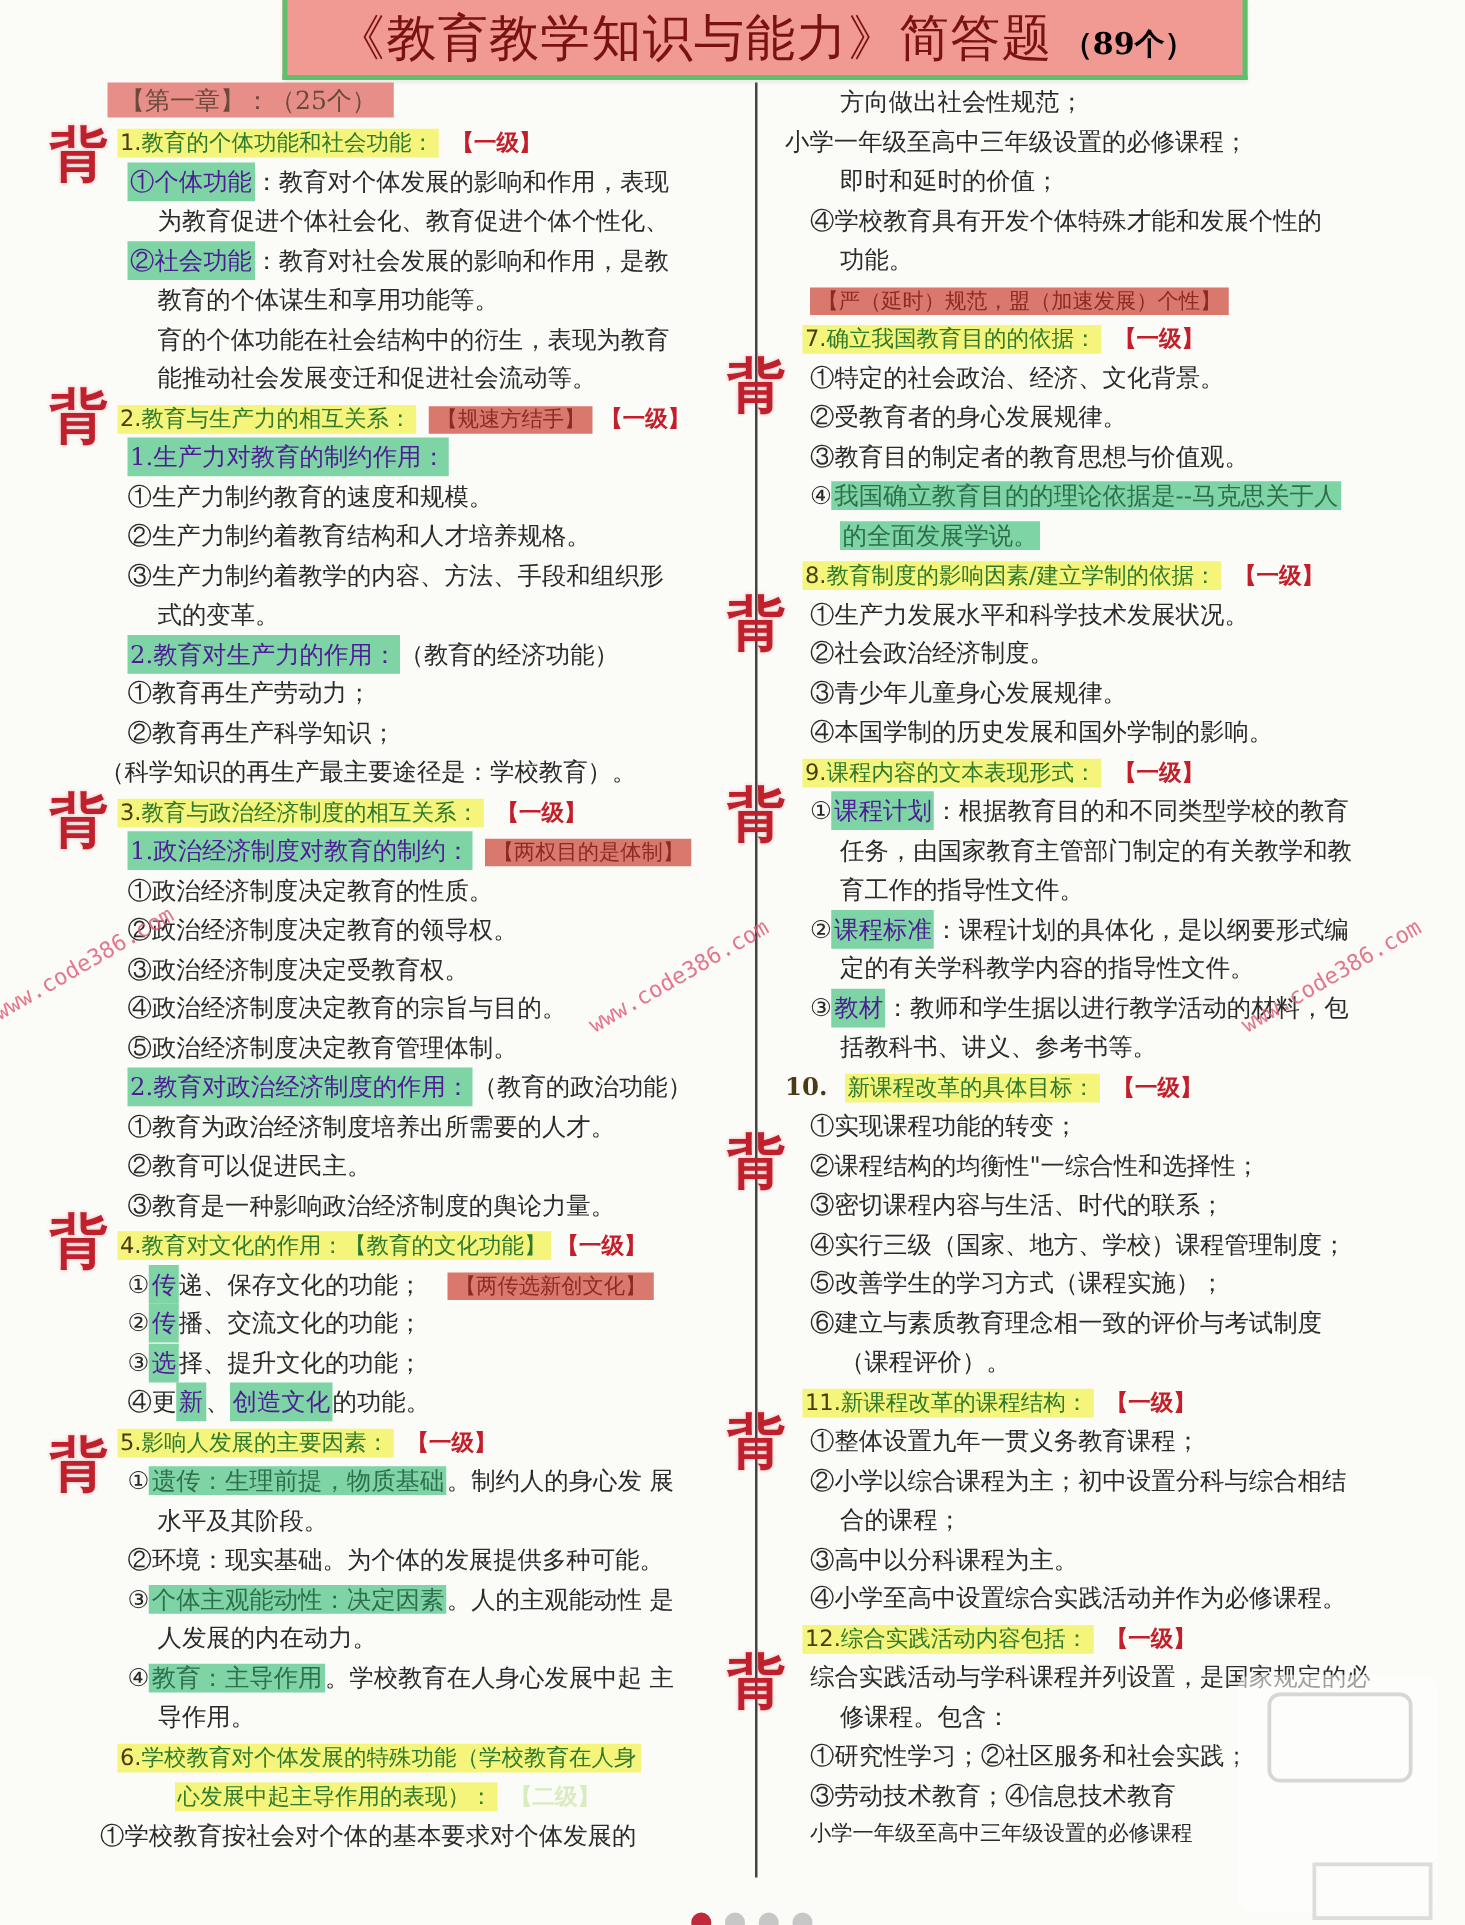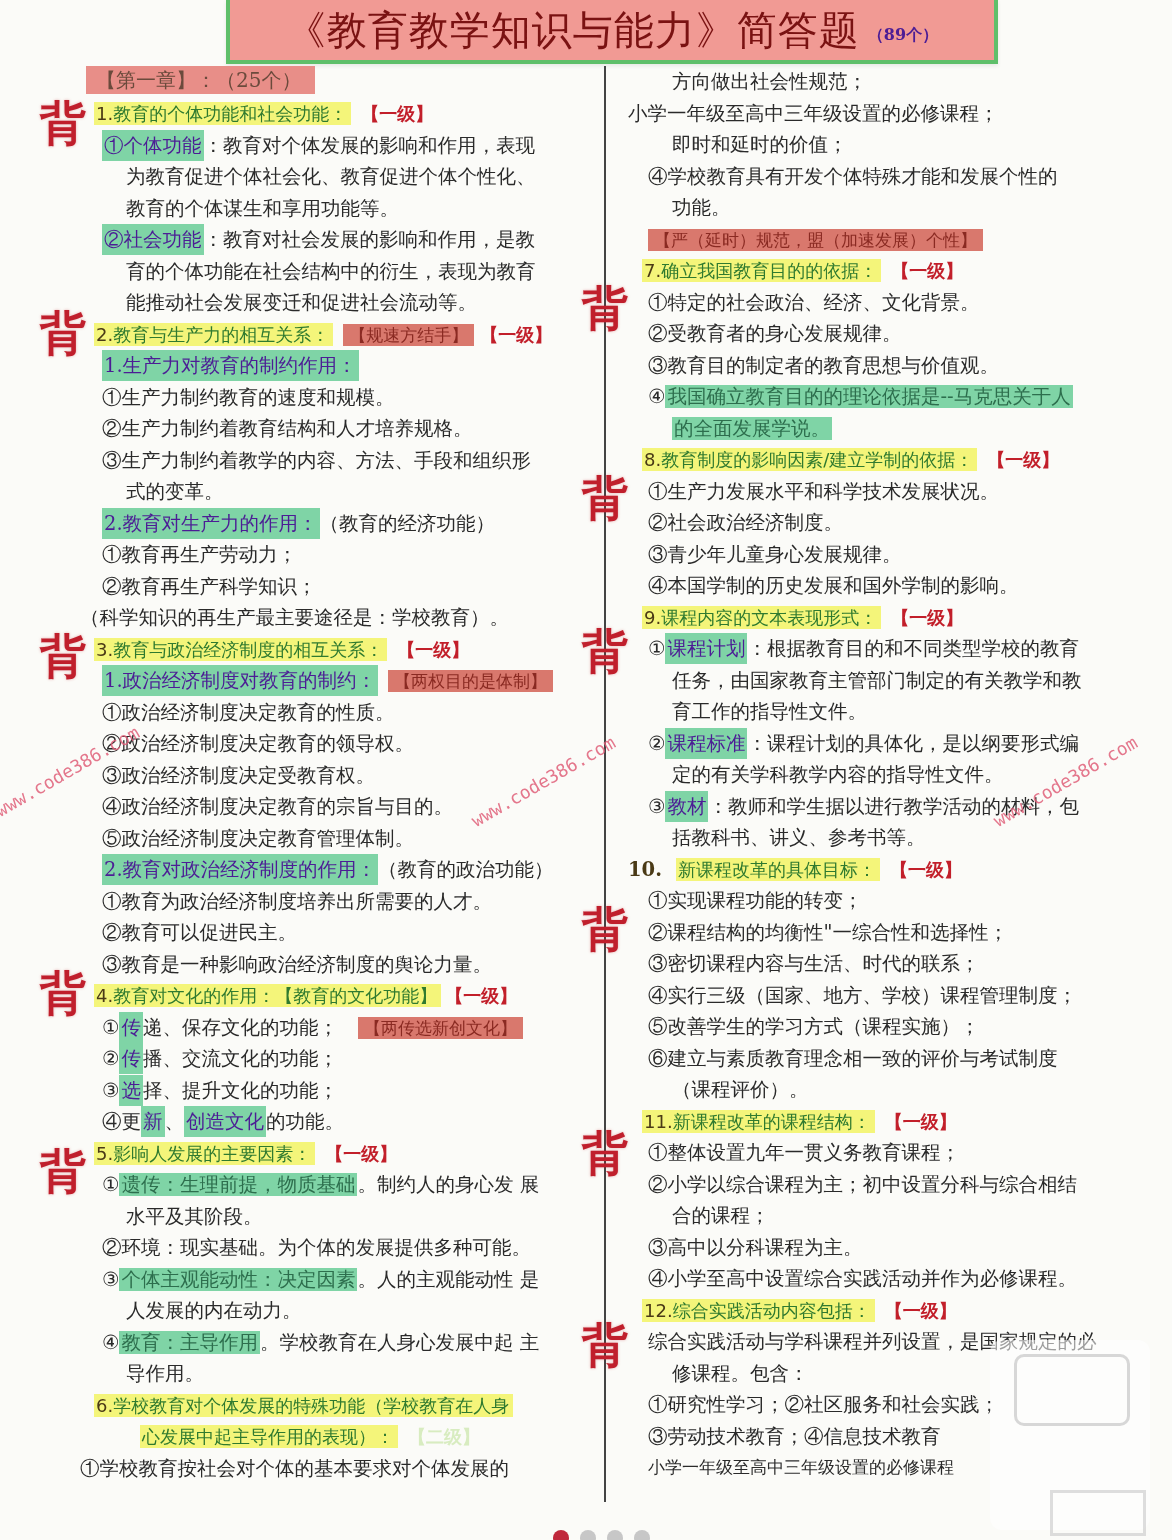--- a/index.html
+++ b/index.html
@@ -9,21 +9,21 @@
     font-family:"DejaVu Serif","Liberation Serif",serif;
     color:#2a2a2a;
   }
   .title-banner {
     position:absolute; left:226px; top:0; width:772px; height:64px;
     background:#f19a94; border:4px solid #5fbf6a; border-top:none;
     box-sizing:border-box; display:flex; align-items:center; justify-content:center;
     box-shadow:0 2px 4px rgba(0,0,0,.08);
   }
   .title-main { font-family:"DejaVu Sans","Liberation Sans",sans-serif; font-size:40px; color:#7a1212; letter-spacing:1px; }
-  .title-count { font-size:16px; color:#4c1d95; margin-left:8px; margin-top:10px; font-weight:bold; }
+  .title-count { font-size:24px; color:#000000; margin-left:8px; margin-top:10px; font-weight:bold; }
 
   .divider { position:absolute; left:604px; top:66px; width:2px; height:1436px; background:#444; }
 
   .col { position:absolute; top:64px; }
   .col-left { left:36px; width:560px; }
   .col-right { left:582px; width:560px; top:66px; }
 
   .line { position:relative; height:31.5px; line-height:31.5px; font-size:19.5px; white-space:nowrap; }
   .ind1 { padding-left:66px; }
   .ind2 { padding-left:90px; }
@@ -88,22 +88,22 @@
 <div class="col col-left">
   <div class="line" style="height:34px;line-height:34px;">
     <span class="chapter">【第一章】：（25个）</span>
   </div>
 
   <div class="line ind0">
     <span class="q-title"><span class="q-num">1.</span><span>教育的个体功能和社会功能：</span></span><span class="level">【一级】</span>
   </div>
   <div class="line ind1"><span class="green">①个体功能</span><span>：教育对个体发展的影响和作用，表现</span></div>
   <div class="line ind2"><span>为教育促进个体社会化、教育促进个体个性化、</span></div>
+  <div class="line ind1"><span class="green">②社会功能</span><span>：教育对社会发展的影响和作用，是教</span></div>
   <div class="line ind2"><span>教育的个体谋生和享用功能等。</span></div>
-  <div class="line ind1"><span class="green">②社会功能</span><span>：教育对社会发展的影响和作用，是教</span></div>
   <div class="line ind2"><span>育的个体功能在社会结构中的衍生，表现为教育</span></div>
   <div class="line ind2"><span>能推动社会发展变迁和促进社会流动等。</span></div>
 
   <div class="line ind0">
     <span class="q-title"><span class="q-num">2.</span><span>教育与生产力的相互关系：</span></span><span class="mnemonic">【规速方结手】</span><span class="level" style="margin-left:6px">【一级】</span>
   </div>
   <div class="line ind1"><span class="green">1.生产力对教育的制约作用：</span></div>
   <div class="line ind1"><span>①生产力制约教育的速度和规模。</span></div>
   <div class="line ind1"><span>②生产力制约着教育结构和人才培养规格。</span></div>
   <div class="line ind1"><span>③生产力制约着教学的内容、方法、手段和组织形</span></div>

